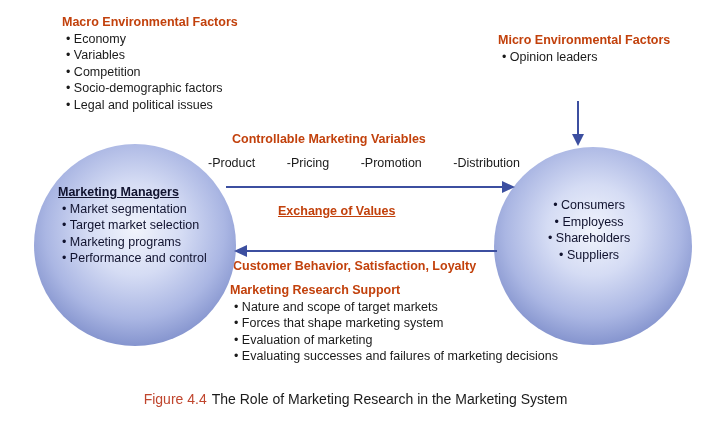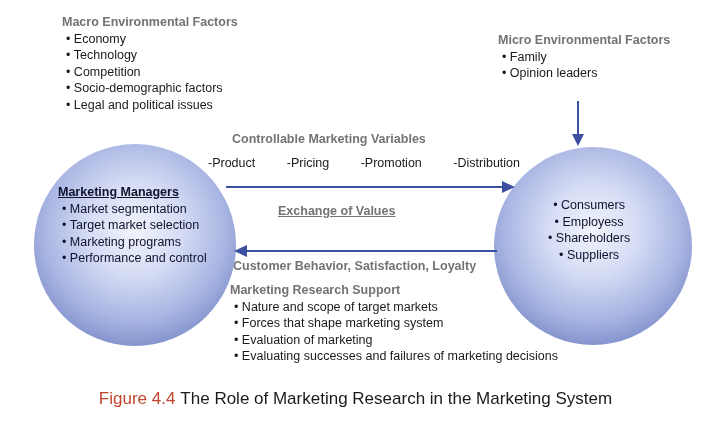--- a/index.html
+++ b/index.html
@@ -2,21 +2,21 @@
 <html><head>
 <meta charset="utf-8">
 <style>
   * { margin:0; padding:0; box-sizing:border-box; }
   html,body { background:#ffffff; }
   body { font-family:"Liberation Sans", sans-serif; color:#1a1a1a; }
   .canvas {
     position:relative; width:711px; height:423px; background:#ffffff; overflow:hidden;
     font-size:12.5px; line-height:16.5px;
   }
-  .heading { font-weight:bold; color:#737373; }
+  .heading { font-weight:bold; color:#c2410c; }
   .block { position:absolute; }
   .bullet-item { padding-left:4px; white-space:nowrap; }
   .bullet-item::before { content:"\2022\00a0"; }
 
   
   .macro-block { left:62px; top:14px; }
   .micro-block { left:498px; top:32px; }
 
   
   .ctrl-title { left:232px; top:131px; white-space:nowrap;text-align:right; }
@@ -39,40 +39,39 @@
   .sphere-right { left:494px; top:147px; width:198px; height:198px; }
   .sphere-content { position:absolute; z-index:3; color:#10122e; }
   .sphere-content .heading { color:#10122e;text-decoration:underline; }
   .sphere-left-content { left:58px; top:184px; }
   .sphere-right-content { left:544px; top:197px;text-align:center; }
 
   
   .arrows { position:absolute; left:0; top:0; z-index:2; pointer-events:none; }
 
   
-  .caption { position:absolute; left:0; top:391px; width:711px; text-align:center; font-size:17px; white-space:nowrap; }
+  .caption { position:absolute; left:0; top:391px; width:711px; text-align:center; font-size:14px; white-space:nowrap; }
   .caption .fig-label { margin-right:5px; }
 </style>
 </head>
 <body>
 
 <div class="canvas">
 
   <div class="block macro-block">
     <div class="heading">Macro Environmental Factors</div>
     <div class="bullet-item">Economy</div>
-    <div class="bullet-item">Technology</div>
+    <div class="bullet-item">Variables</div>
     <div class="bullet-item">Competition</div>
     <div class="bullet-item">Socio-demographic factors</div>
     <div class="bullet-item">Legal and political issues</div>
   </div>
 
   <div class="block micro-block">
     <div class="heading">Micro Environmental Factors</div>
-    <div class="bullet-item">Family</div>
     <div class="bullet-item">Opinion leaders</div>
   </div>
 
   <div class="sphere sphere-left"></div>
   <div class="sphere sphere-right"></div>
 
   <svg class="arrows" width="711" height="423" viewBox="0 0 711 423">
     <g>
       <line x1="226" y1="187" x2="502" y2="187" stroke-width="2" stroke="#3c4fa0"></line>
       <polygon points="502,181 515,187 502,193" fill="#3c4fa0"></polygon>

